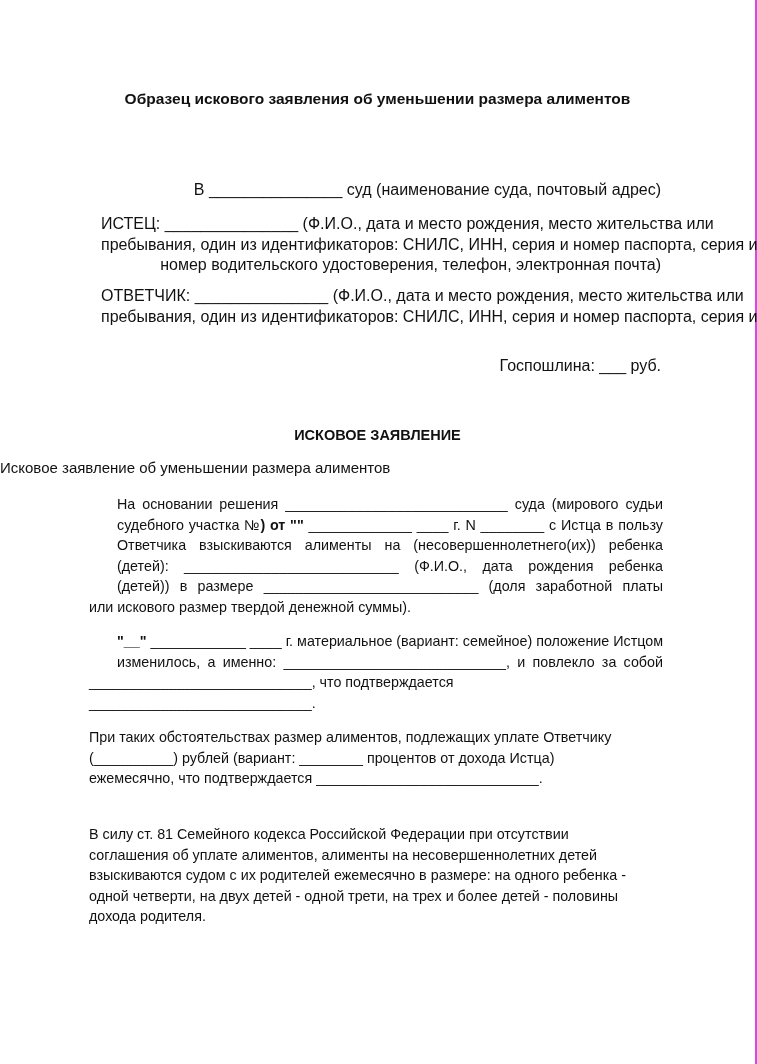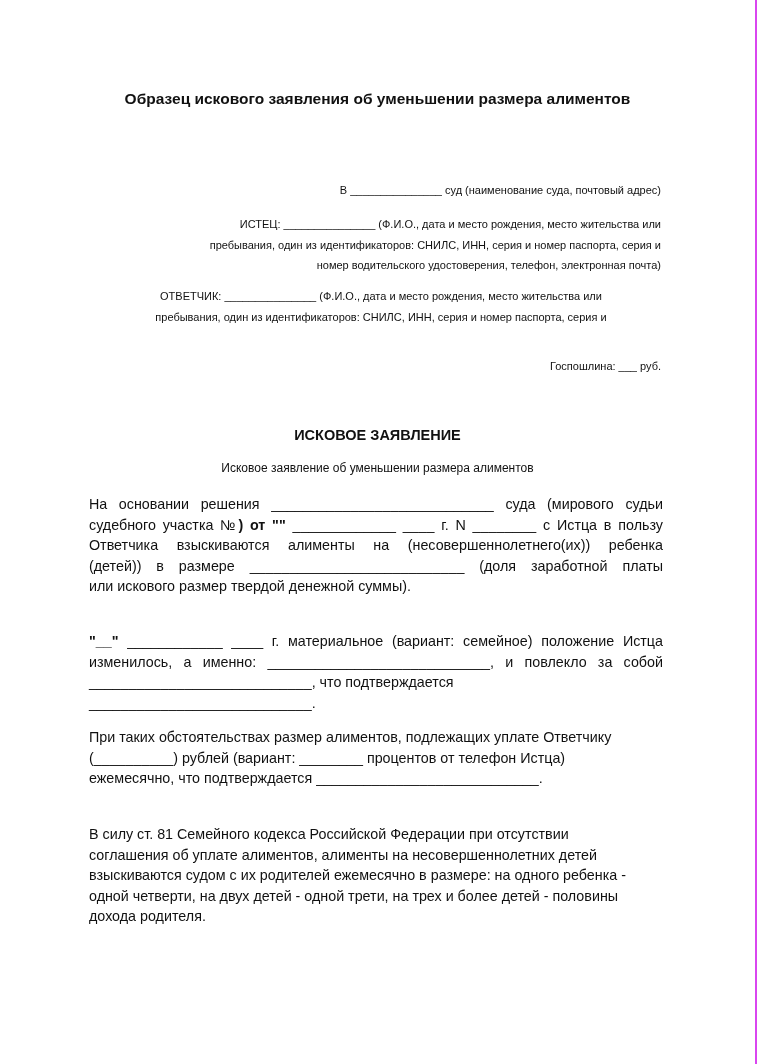--- a/index.html
+++ b/index.html
@@ -29,59 +29,58 @@
       top: 89px;
       text-align: center;
       font-weight: bold;
       font-size: 15.5px;
       line-height: 20px;
     }
     .header-block {
       position: absolute;
       right: 94px;
       text-align: right;
-      font-size: 11px;
+      font-size: 16px;
       line-height: 20.5px;
     }
     .hb-court { top: 180px; }
     .hb-plaintiff { top: 214px; width: 560px; }
     .hb-defendant { top: 286px; width: 560px; text-align: center; }
     .hb-fee { top: 356px; }
 
     .claim-heading {
       position: absolute;
       left: 0; right: 0;
       top: 425px;
       text-align: center;
       font-weight: bold;
       font-size: 14.5px;
       line-height: 20px;
     }
     .claim-subtitle {
       position: absolute;
       left: 0; right: 0;
       top: 458px;
-      text-align: center;
-      font-size: 12px;
+      font-size: 15px;
       line-height: 20px;
     }
     .para {
       position: absolute;
       left: 89px;
       width: 574px;
       font-size: 14.3px;
       line-height: 20.5px;
       text-align: justify;
     }
     .p1 { top: 494px; }
     .p2 { top: 631px; }
     .p3 { top: 727px; }
     .p4 { top: 824px; }
     .line { display: block; white-space: pre; text-align: left; }
-    .line.just { text-align: justify; text-align-last: justify; white-space: normal; }
+    .line.just { text-align: justify; text-align-last: justify; white-space: normal; margin-left: 28px; }
     .b { font-weight: bold; }
     .hb-line { display: block; white-space: pre; }
   </style>
 </head>
 <body>
 
 <div class="page">
 
   <div class="doc-title">Образец искового заявления об уменьшении размера алиментов</div>
 
@@ -104,34 +103,35 @@
     <span class="hb-line">Госпошлина: ___ руб.</span>
   </div>
 
   <div class="claim-heading">ИСКОВОЕ ЗАЯВЛЕНИЕ</div>
   <div class="claim-subtitle">Исковое заявление об уменьшении размера алиментов</div>
 
   <div class="para p1">
     <span class="line just">На основании решения ____________________________ суда (мирового судьи</span>
     <span class="line just"><span>судебного участка №</span><span class="b">) от ""</span><span> _____________ ____ г. N ________ с Истца в пользу</span></span>
     <span class="line just">Ответчика взыскиваются алименты на (несовершеннолетнего(их)) ребенка</span>
+    <span class="line just">(детей): ___________________________ (Ф.И.О., дата рождения ребенка</span>
     <span class="line just">(детей)) в размере ___________________________ (доля заработной платы</span>
     <span class="line">или искового размер твердой денежной суммы).</span>
   </div>
 
   <div class="para p2">
-    <span class="line just"><span class="b">"__"</span><span> ____________ ____ г. материальное (вариант: семейное) положение Истца</span></span>
+    <span class="line just"><span class="b">"__"</span><span> ____________ ____ г. материальное (вариант: семейное) положение Истцом</span></span>
     <span class="line just">изменилось, а именно: ____________________________, и повлекло за собой</span>
     <span class="line">____________________________, что подтверждается</span>
     <span class="line">____________________________.</span>
   </div>
 
   <div class="para p3">
     <span class="line">При таких обстоятельствах размер алиментов, подлежащих уплате Ответчику</span>
-    <span class="line">(__________) рублей (вариант: ________ процентов от телефон Истца)</span>
+    <span class="line">(__________) рублей (вариант: ________ процентов от дохода Истца)</span>
     <span class="line">ежемесячно, что подтверждается ____________________________.</span>
   </div>
 
   <div class="para p4">
     <span class="line">В силу ст. 81 Семейного кодекса Российской Федерации при отсутствии</span>
     <span class="line">соглашения об уплате алиментов, алименты на несовершеннолетних детей</span>
     <span class="line">взыскиваются судом с их родителей ежемесячно в размере: на одного ребенка -</span>
     <span class="line">одной четверти, на двух детей - одной трети, на трех и более детей - половины</span>
     <span class="line">дохода родителя.</span>
   </div>

